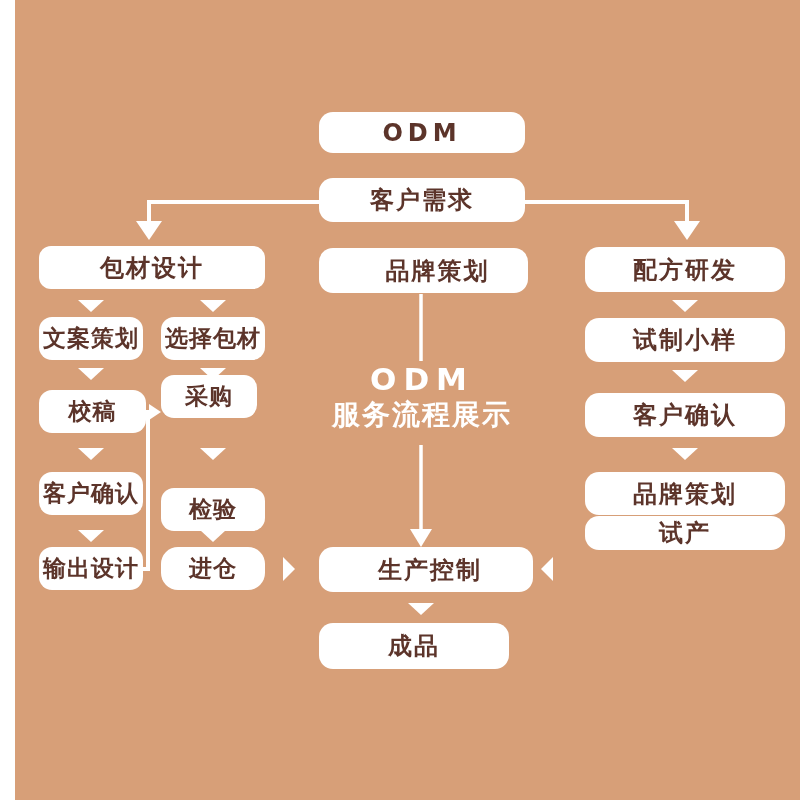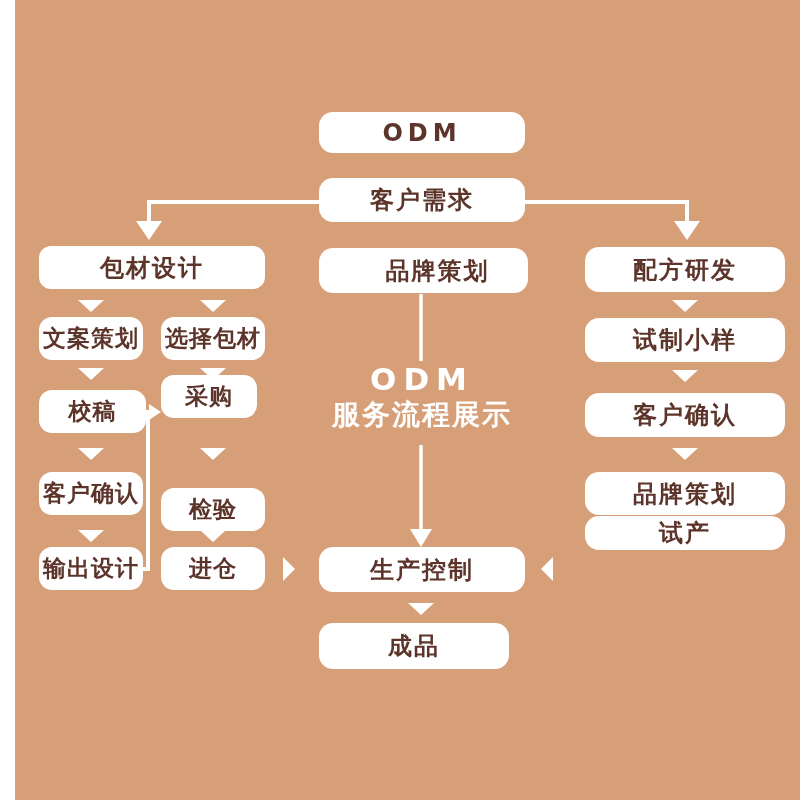--- a/index.html
+++ b/index.html
@@ -81,37 +81,37 @@
 
     <polygon points="393,603 419,603 406,615" fill="#ffffff"></polygon>
 
     <polygon points="268,557 268,581 280,569" fill="#ffffff"></polygon>
     <polygon points="538,557 538,581 526,569" fill="#ffffff"></polygon>
   </svg>
 
   <div class="node wide odm-node" style="left:304px; top:112px; width:206px; height:41px;">ODM</div>
   <div class="node wide" style="left:304px; top:178px; width:206px; height:44px;">客户需求</div>
   <div class="node wide" style="left:304px; top:248px; width:181px; height:45px;padding-left:28px;">品牌策划</div>
-  <div class="node wide" style="left:304px; top:547px; width:206px; height:45px;">生产控制</div>
+  <div class="node wide" style="left:304px; top:547px; width:206px; height:45px;padding-left:8px;">生产控制</div>
   <div class="node wide" style="left:304px; top:623px; width:190px; height:46px;">成品</div>
 
   <div class="diagram-title">
     <div class="t1">ODM</div>
     <div class="t2">服务流程展示</div>
   </div>
 
   <div class="node wide" style="left:24px; top:246px; width:226px; height:43px;border-radius:12px;">包材设计</div>
   <div class="node" style="left:24px; top:317px; width:104px; height:43px;">文案策划</div>
   <div class="node" style="left:146px; top:317px; width:104px; height:43px;text-align:right;">选择包材</div>
   <div class="node" style="left:24px; top:390px; width:107px; height:43px;">校稿</div>
   <div class="node" style="left:146px; top:375px; width:96px; height:43px;">采购</div>
   <div class="node" style="left:24px; top:472px; width:104px; height:43px;">客户确认</div>
   <div class="node" style="left:146px; top:488px; width:104px; height:43px;">检验</div>
   <div class="node" style="left:24px; top:547px; width:104px; height:43px;font-family:Liberation Mono, monospace;">输出设计</div>
-  <div class="node" style="left:146px; top:547px; width:104px; height:43px;">进仓</div>
+  <div class="node" style="left:146px; top:547px; width:104px; height:43px;border-radius:17px;">进仓</div>
 
   <div class="node wide" style="left:570px; top:247px; width:200px; height:45px;">配方研发</div>
   <div class="node wide" style="left:570px; top:318px; width:200px; height:44px;font-family:Liberation Serif, serif;">试制小样</div>
   <div class="node wide" style="left:570px; top:393px; width:200px; height:44px;">客户确认</div>
   <div class="node wide" style="left:570px; top:472px; width:200px; height:43px;">品牌策划</div>
   <div class="node wide" style="left:570px; top:516px; width:200px; height:34px;">试产</div>
 
 </div>
 
 </body></html>

